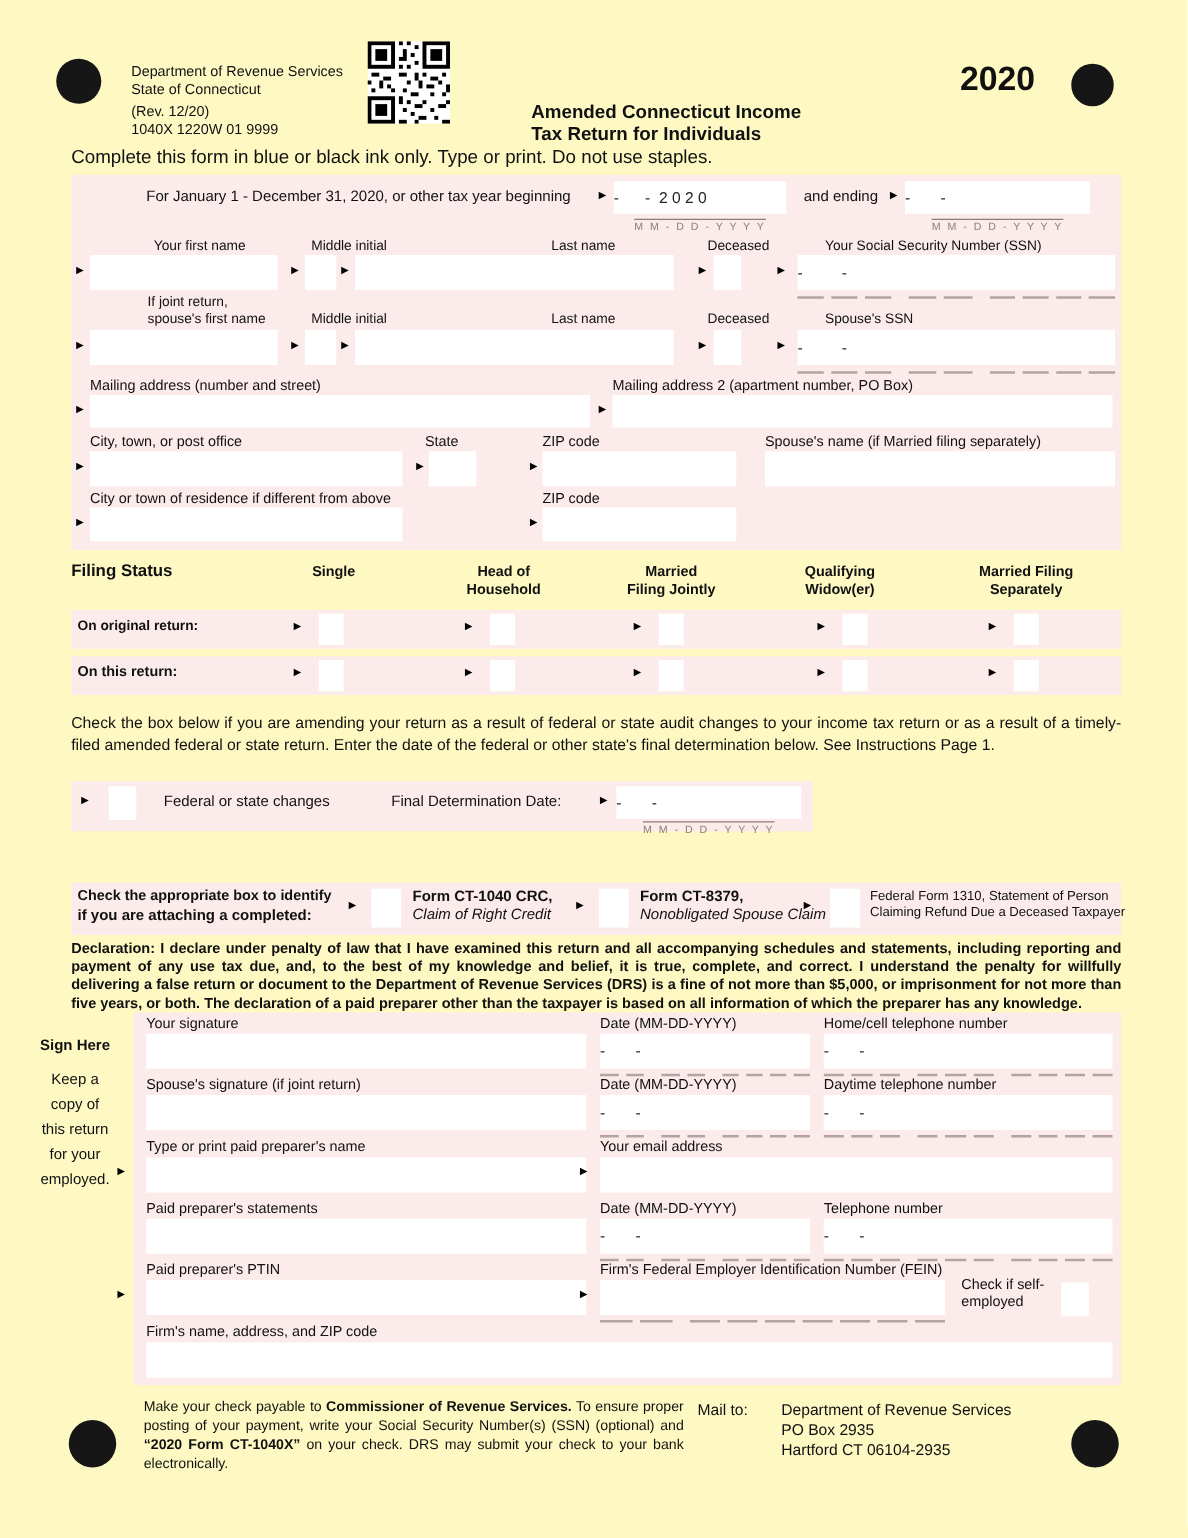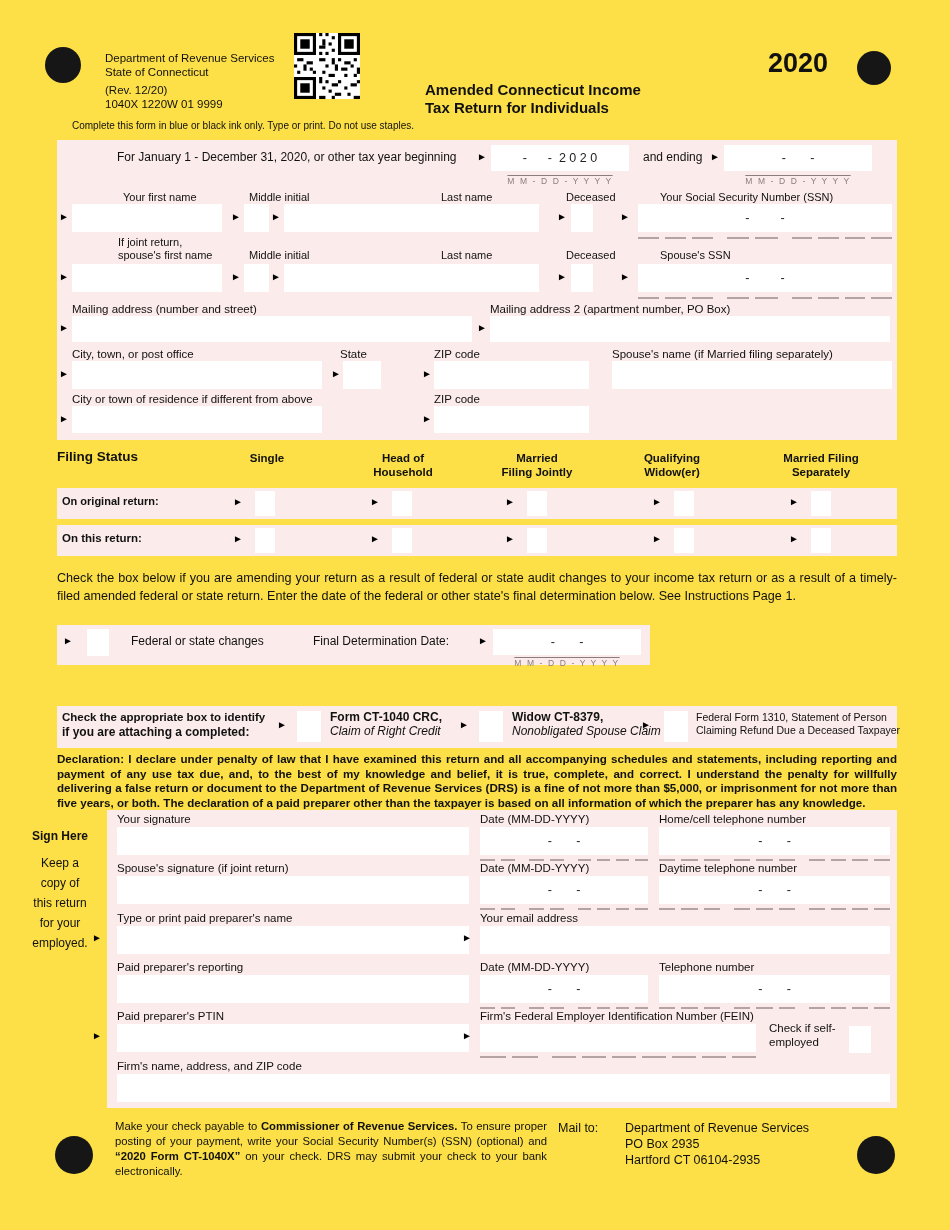--- a/index.html
+++ b/index.html
@@ -1,27 +1,27 @@
 <!DOCTYPE html>
 <html><head>
 <meta charset="utf-8">
 <style>
   html,body{margin:0;padding:0;background:#fff;}
   body{font-family:"Liberation Sans",sans-serif;color:#111;}
-  #page{position:relative;width:950px;height:1230px;background:#fde047;overflow:hidden;}
+  #page{position:relative;width:950px;height:1230px;background:#fef9c3;overflow:hidden;}
   .abs{position:absolute;}
   .pink{background:#fcebeb;}
   .box{background:#ffffff;}
   .lbl{font-size:11.5px;line-height:13px;white-space:nowrap;}
   .lbl-sm{font-size:11px;line-height:12px;white-space:nowrap;margin-left:23px;}
   .b{font-weight:bold;}
   .i{font-style:italic;}
   .arrow{font-size:10px;line-height:10px;color:#000;}
   .circle{border-radius:50%;background:#161616;}
-  .mask{white-space:pre;font-size:12.5px;line-height:26px;color:#222;text-align:center;}
+  .mask{white-space:pre;font-size:12.5px;line-height:26px;color:#222;}
   .fmt{font-size:8.5px;color:#8d7c7c;letter-spacing:1.6px;text-decoration:overline;white-space:pre;text-align:center;}
   .para{font-size:12.6px;line-height:17.5px;text-align:justify;}
   .para-b{font-size:11.6px;line-height:14.6px;font-weight:bold;text-align:justify;}
   .dg{display:flex;gap:14px;}
   .dg .grp{display:flex;gap:6px;}
   .dg .g2{flex:2;} .dg .g3{flex:3;} .dg .g4{flex:4;} .dg .g7{flex:7;}
   .dg i{flex:1;height:2px;background:#b5a3a3;display:block;}
   .ctr{text-align:center;}
   .hdr-sm{font-size:11.5px;line-height:13.5px;}
   .col-h{font-size:11.5px;line-height:14px;font-weight:bold;text-align:center;}
@@ -99,21 +99,21 @@
         <rect x="12" y="20" width="1" height="1"></rect>
       <rect x="19" y="20" width="2" height="1"></rect>
         <rect x="20" y="15" width="1" height="1"></rect>
     </g>
   </svg>
 
   <div class="abs b" style="left:425px;top:81px;font-size:15px;line-height:17px">Amended Connecticut Income</div>
   <div class="abs b" style="left:425px;top:99px;font-size:15px;line-height:17px">Tax Return for Individuals</div>
   <div class="abs b" style="left:768px;top:49px;font-size:27px;line-height:28px">2020</div>
   <div class="abs circle" style="left:857px;top:51px;width:34px;height:34px"></div>
-  <div class="abs lbl" style="left:72px;top:119px;font-size:10px">Complete this form in blue or black ink only. Type or print. Do not use staples.</div>
+  <div class="abs lbl" style="left:57px;top:119px;font-size:15px">Complete this form in blue or black ink only. Type or print. Do not use staples.</div>
 
   <div class="abs pink" style="left:57px;top:140px;width:840px;height:300px"></div>
 
   <div class="abs" style="left:117px;top:150px;font-size:12px">For January 1 - December 31, 2020, or other tax year beginning</div>
   <span class="abs arrow" style="left:477px;top:152px">►</span>
   <div class="abs box mask" style="left:491px;top:145px;width:138px;height:26px">-      -  2 0 2 0</div>
   <div class="abs fmt" style="left:491px;top:176px;width:138px">M M - D D - Y Y Y Y</div>
   <div class="abs" style="left:643px;top:150px;font-size:12px">and ending</div>
   <span class="abs arrow" style="left:710px;top:152px">►</span>
   <div class="abs box mask" style="left:724px;top:145px;width:148px;height:26px">-       -</div>
@@ -277,21 +277,21 @@
 
   <div class="abs pink" style="left:57px;top:706px;width:840px;height:42px"></div>
   <div class="abs b" style="left:62px;top:711px;font-size:11.5px">Check the appropriate box to identify</div>
   <div class="abs b" style="left:62px;top:725px;font-size:12px">if you are attaching a completed:</div>
   <span class="abs arrow" style="left:277px;top:720px">►</span>
   <div class="abs box" style="left:297px;top:711px;width:24px;height:31px"></div>
   <div class="abs b" style="left:330px;top:710px;font-size:12px">Form CT-1040 CRC,</div>
   <div class="abs i" style="left:330px;top:724px;font-size:12px">Claim of Right Credit</div>
   <span class="abs arrow" style="left:459px;top:720px">►</span>
   <div class="abs box" style="left:479px;top:711px;width:24px;height:31px"></div>
-  <div class="abs b" style="left:512px;top:710px;font-size:12px">Widow CT-8379,</div>
+  <div class="abs b" style="left:512px;top:710px;font-size:12px">Form CT-8379,</div>
   <div class="abs i" style="left:512px;top:724px;font-size:12px">Nonobligated Spouse Claim</div>
   <span class="abs arrow" style="left:641px;top:720px">►</span>
   <div class="abs box" style="left:664px;top:711px;width:24px;height:31px"></div>
   <div class="abs" style="left:696px;top:711px;font-size:10.5px">Federal Form 1310, Statement of Person</div>
   <div class="abs" style="left:696px;top:724px;font-size:10.5px">Claiming Refund Due a Deceased Taxpayer</div>
 
   <div class="abs para-b" style="left:57px;top:752px;width:840px">Declaration: I declare under penalty of law that I have examined this return and all accompanying schedules and statements, including reporting and payment of any use tax due, and, to the best of my knowledge and belief, it is true, complete, and correct. I understand the penalty for willfully delivering a false return or document to the Department of Revenue Services (DRS) is a fine of not more than $5,000, or imprisonment for not more than five years, or both. The declaration of a paid preparer other than the taxpayer is based on all information of which the preparer has any knowledge.</div>
 
   <div class="abs pink" style="left:107px;top:810px;width:790px;height:298px"></div>
 
@@ -384,21 +384,21 @@
       </span>
   </div>
 
   <div class="abs lbl" style="left:117px;top:912px">Type or print paid preparer's name</div>
   <div class="abs lbl" style="left:480px;top:912px">Your email address</div>
   <span class="abs arrow" style="left:92px;top:933px">►</span>
   <div class="abs box" style="left:117px;top:926px;width:352px;height:28px"></div>
   <span class="abs arrow" style="left:462px;top:933px">►</span>
   <div class="abs box" style="left:480px;top:926px;width:410px;height:28px"></div>
 
-  <div class="abs lbl" style="left:117px;top:961px">Paid preparer's reporting</div>
+  <div class="abs lbl" style="left:117px;top:961px">Paid preparer's statements</div>
   <div class="abs lbl" style="left:480px;top:961px">Date (MM-DD-YYYY)</div>
   <div class="abs lbl" style="left:659px;top:961px">Telephone number</div>
   <div class="abs box" style="left:117px;top:975px;width:352px;height:28px"></div>
   <div class="abs box mask" style="left:480px;top:975px;width:168px;height:28px;line-height:28px">-       -</div>
   <div class="abs box mask" style="left:659px;top:975px;width:231px;height:28px;line-height:28px">-       -</div>
   <div class="abs dg" style="left:480px;top:1007px;width:168px">
     <span class="grp g2">
         <i></i>
         <i></i>
       </span>

